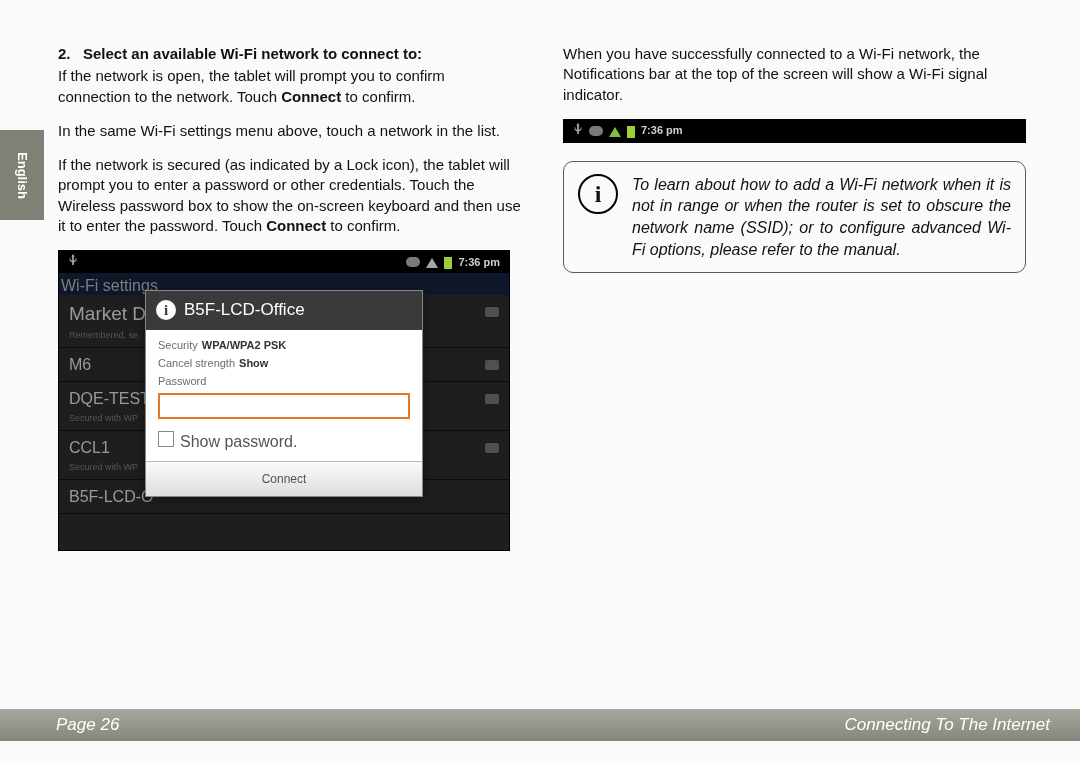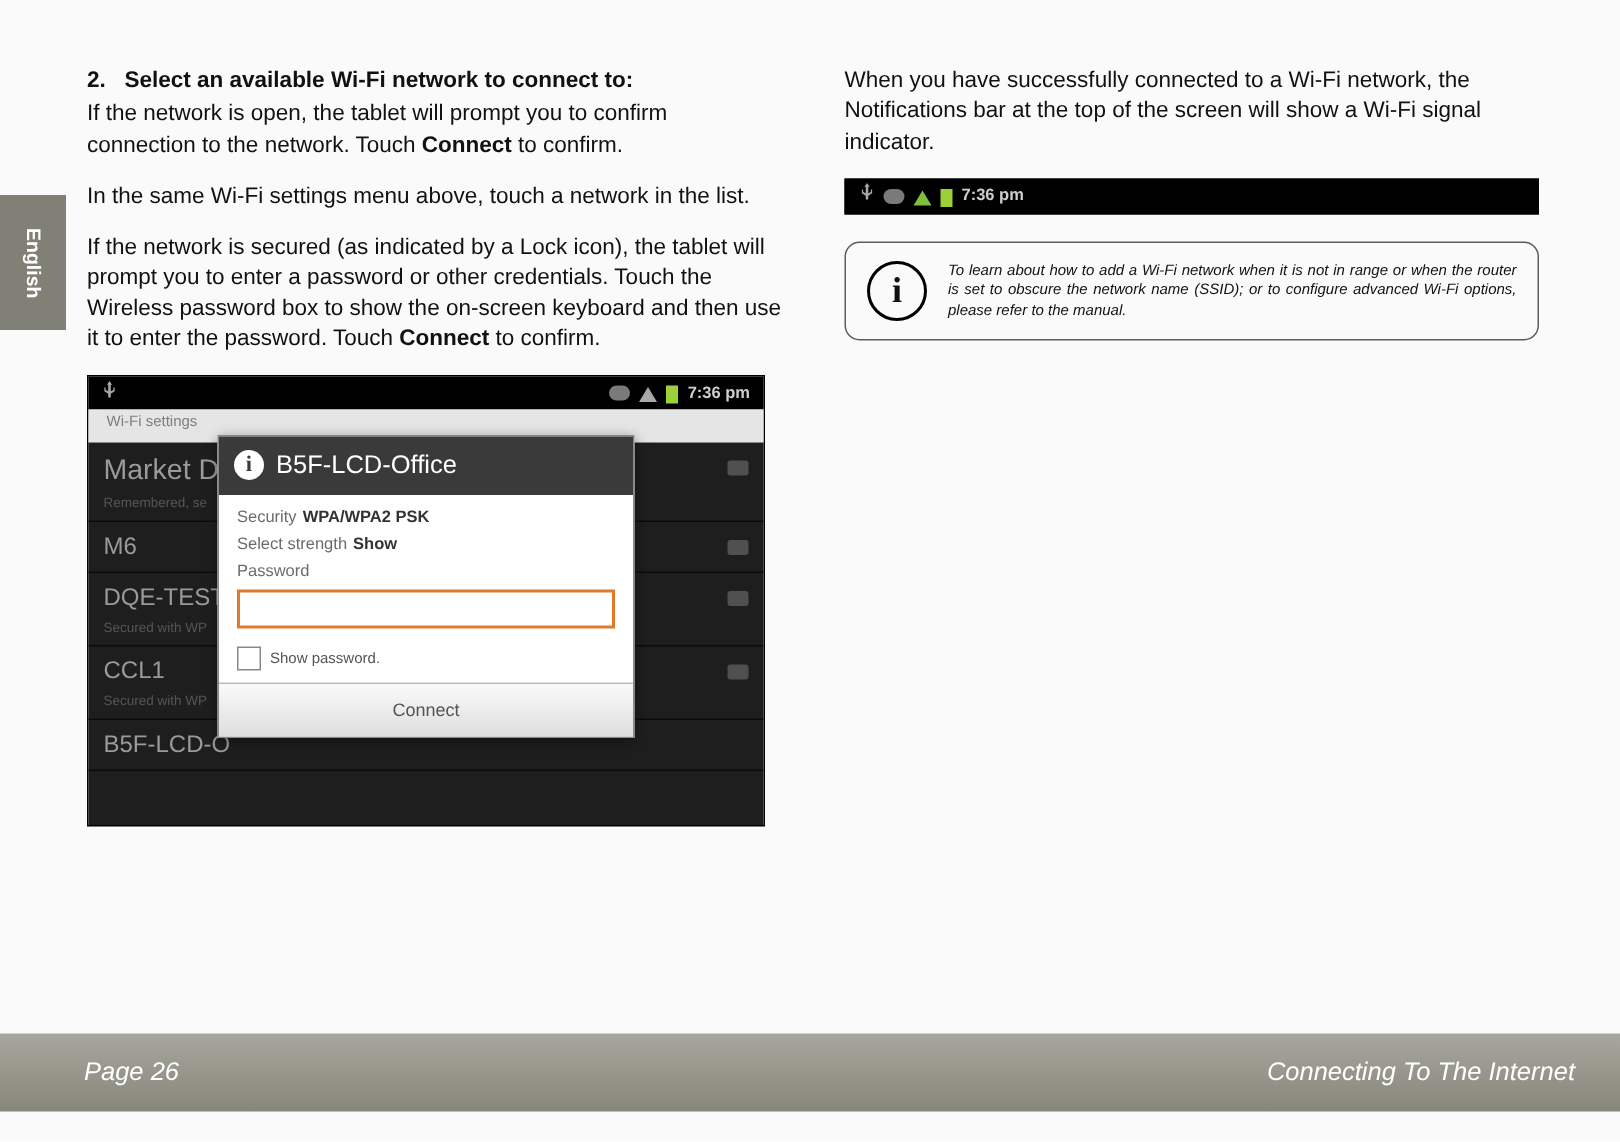--- a/index.html
+++ b/index.html
@@ -12,48 +12,48 @@
   .p{margin-bottom:14px}
   
   .shot{width:450px;border:1px solid #000}
   .statusbar{height:22px;background:#000;color:#cfcfcf;font-size:11px;display:flex;align-items:center;padding:0 6px}
   .statusbar .sp{flex:1}
   .sb-icn{margin:0 3px}
   .sb-usb{width:10px;height:12px}
   .sb-batt{display:inline-block;width:8px;height:12px;background:#9dcf3a;margin-top:2px}
   .sb-wifi{width:0;height:0;border-left:6px solid transparent;border-right:6px solid transparent;border-bottom:10px solid #a8a8a8;display:inline-block;margin-top:2px}
   .sb-cloud{display:inline-block;width:14px;height:10px;border-radius:6px;background:#7a7a7a}
-  .wifisettings{height:18px;background:#e5e5e5;color:#7e7e7e;font-size:10px;padding:2px 12px}
+  .wifisettings{height:18px;background:#0f172a;color:#7e7e7e;font-size:16px;padding:2px 2px}
   .wifibg{background:#1e1e1e;position:relative;height:255px}
   .netrow{padding:6px 10px;border-bottom:1px solid #0c0c0c}
   .netname{color:#9a9a9a;font-size:16px}
   .netname.big{font-size:19px}
   .netsub{color:#555;font-size:9px;margin-top:2px}
   .lockicn{float:right;margin-top:6px;width:14px;height:10px;background:#505050;border-radius:2px}
   .dialog-overlay{position:absolute;top:0;left:0;right:0;bottom:0;display:flex;align-items:flex-start;justify-content:center;pointer-events:none}
   .dialog{margin-top:-5px;width:276px;background:#fff;border:1px solid #888;box-shadow:0 2px 8px rgba(0,0,0,.4);pointer-events:auto}
   .dlg-title{background:#3a3a3a;color:#fff;font-size:17px;padding:8px 10px;display:flex;align-items:center;gap:8px}
   .dlg-info{width:20px;height:20px;border-radius:50%;background:#fff;color:#3a3a3a;font-weight:bold;display:flex;align-items:center;justify-content:center;font-family:Georgia,serif;font-size:15px}
   .dlg-body{padding:8px 12px;font-size:11px;color:#444}
   .dlg-body .lbl{color:#6b6b6b}
   .dlg-body .val{font-weight:bold;color:#333;margin-left:4px}
   .dlg-body .row{margin-bottom:3px}
   .pwd-input{width:100%;height:26px;border:2px solid #e07a2a;box-sizing:border-box;margin-top:2px}
-  .showpw{display:flex;align-items:center;gap:6px;margin-top:12px;font-size:10px;color:#555}
+  .showpw{display:flex;align-items:flex-start;gap:6px;margin-top:12px;font-size:16px;color:#555}
   .showpw .cb{width:14px;height:14px;border:1px solid #888}
   .dlg-btns{display:flex;border-top:1px solid #bbb}
   .dlg-btn{flex:1;text-align:center;padding:9px 0;font-size:12px;background:linear-gradient(#fafafa,#dedede);border-right:1px solid #bbb;color:#555}
   .dlg-btn:last-child{border-right:none}
   
   .statusbar2{height:22px;background:#000;color:#cfcfcf;font-size:11px;display:flex;align-items:center;padding:0 6px;border:1px solid #000;margin-top:8px}
   .infobox{margin-top:18px;border:1.5px solid #5c5c5c;border-radius:10px;padding:12px 14px;display:flex;gap:14px;align-items:flex-start}
   .infobox .ico{width:36px;height:36px;border:2.5px solid #000;border-radius:50%;display:flex;align-items:center;justify-content:center;font-family:Georgia,serif;font-weight:bold;font-size:24px;flex-shrink:0}
-  .infobox .txt{font-style:italic;font-size:10px;line-height:1.35;text-align:justify}
+  .infobox .txt{font-style:italic;font-size:16px;line-height:1.35;text-align:justify}
   
-  .footer{position:absolute;left:0;right:0;bottom:20px;height:52px;background:linear-gradient(#a7a79d,#86867b);display:flex;align-items:center;color:#fff;font-style:italic;font-size:17px;padding:0 30px 0 56px;font-family:'Century Gothic',Arial,sans-serif}
+  .footer{position:absolute;left:0;right:0;bottom:20px;height:32px;background:linear-gradient(#a7a79d,#86867b);display:flex;align-items:center;color:#fff;font-style:italic;font-size:17px;padding:0 30px 0 56px;font-family:'Century Gothic',Arial,sans-serif}
   .footer .sp{flex:1}
 </style>
 </head>
 <body>
 
 <div class="page">
   <div class="sidetab">
     <span>English</span>
   </div>
 
@@ -108,21 +108,21 @@
             </div>
 
           <div class="dialog-overlay">
             <div class="dialog">
               <div class="dlg-title">
                 <span class="dlg-info">i</span>
                 <span>B5F-LCD-Office</span>
               </div>
               <div class="dlg-body">
                 <div class="row"><span class="lbl">Security</span><span class="val">WPA/WPA2 PSK</span></div>
-                <div class="row"><span class="lbl">Select strength</span><span class="val">Show</span></div>
+                <div class="row"><span class="lbl">Cancel strength</span><span class="val">Show</span></div>
                 <div class="row"><span class="lbl">Password</span></div>
                 <input class="pwd-input" type="text" style="">
                 <div class="showpw">
                   <span class="cb"></span>
                   <span>Show password.</span>
                 </div>
               </div>
               <div class="dlg-btns">
                 <div class="dlg-btn">Connect</div>
               </div>

